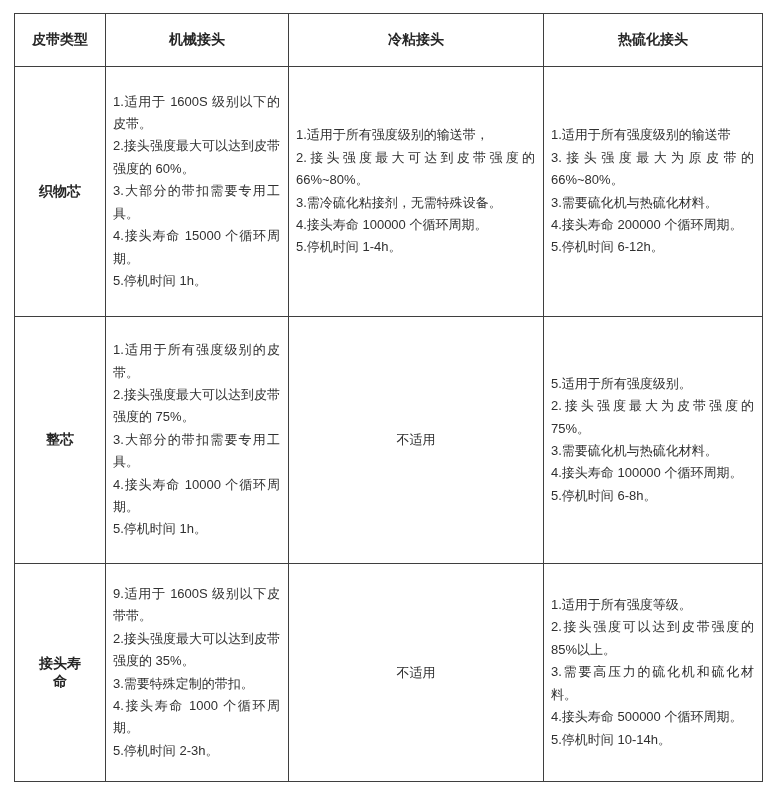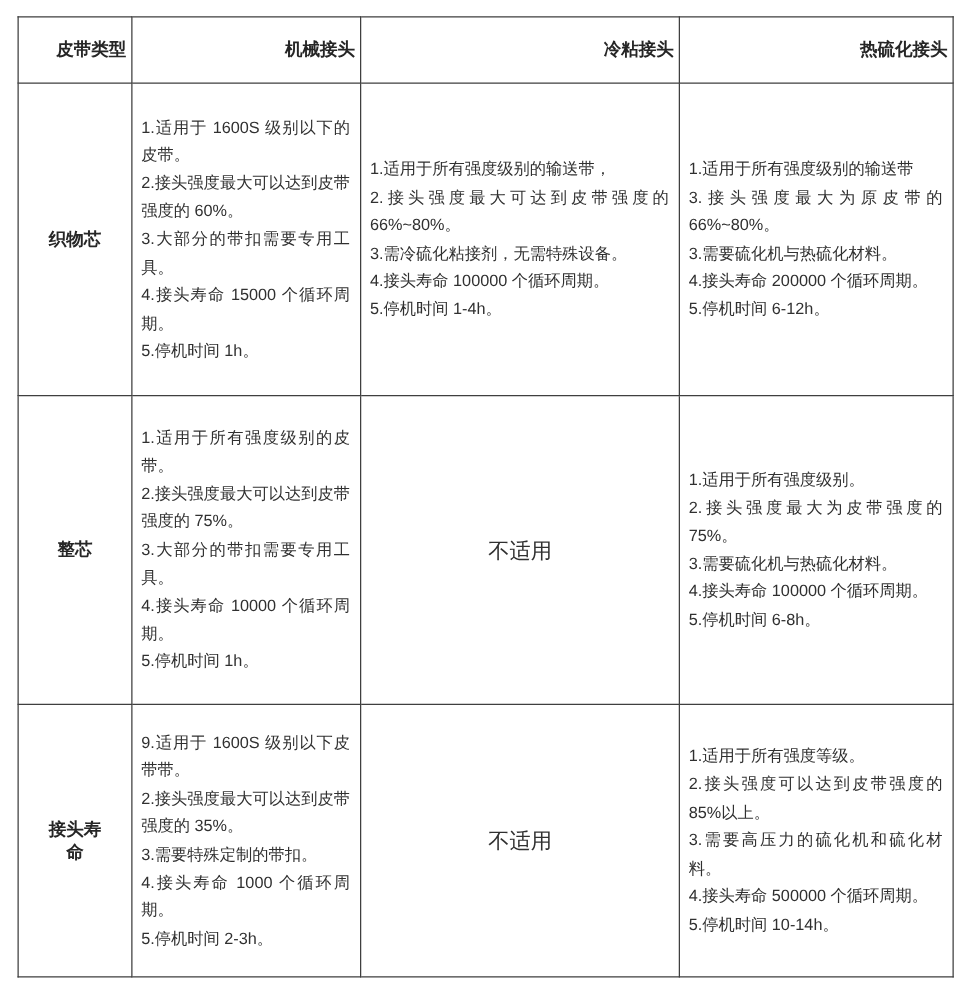--- a/index.html
+++ b/index.html
@@ -30,21 +30,21 @@
   table.belt-table td, table.belt-table th {
     border: 1px solid #3f3f3f;
     vertical-align: middle;
     box-sizing: border-box;
     overflow: hidden;
   }
   th.header-cell {
     height: 53px;
     font-size: 14px;
     font-weight: bold;
-    text-align: right;
+    text-align: center;
     color: #262626;
     padding: 2px 4px;
   }
   td.row-label {
     font-size: 14px;
     font-weight: bold;
     text-align: center;
     color: #262626;
     padding: 2px 18px;
   }
@@ -52,21 +52,21 @@
     font-size: 13px;
     line-height: 22.4px;
     text-align: justify;
     text-justify: inter-character;
     padding: 2px 8px 2px 7px;
   }
   td.list-cell p {
     margin: 0;
   }
   td.na-cell {
-    font-size: 17px;
+    font-size: 13px;
     text-align: center;
     padding: 2px 4px;
   }
   tr.body-row-0 { height: 250px; }
   tr.body-row-1 { height: 247px; }
   tr.body-row-2 { height: 218px; }
 </style>
 </head>
 <body>
 
@@ -115,21 +115,21 @@
         <td class="row-label">整芯</td>
         <td class="list-cell">
             <p>1.适用于所有强度级别的皮带。</p>
             <p>2.接头强度最大可以达到皮带强度的 75%。</p>
             <p>3.大部分的带扣需要专用工具。</p>
             <p>4.接头寿命 10000 个循环周期。</p>
             <p>5.停机时间 1h。</p>
           </td>
         <td class="na-cell">不适用</td>
         <td class="list-cell">
-            <p>1.适用于所有强度级别。</p>
+            <p>5.适用于所有强度级别。</p>
             <p>2.接头强度最大为皮带强度的 75%。</p>
             <p>3.需要硫化机与热硫化材料。</p>
             <p>4.接头寿命 100000 个循环周期。</p>
             <p>5.停机时间 6-8h。</p>
           </td>
       </tr>
       <tr class="body-row-2">
         <td class="row-label">接头寿命</td>
         <td class="list-cell">
             <p>9.适用于 1600S 级别以下皮带带。</p>

